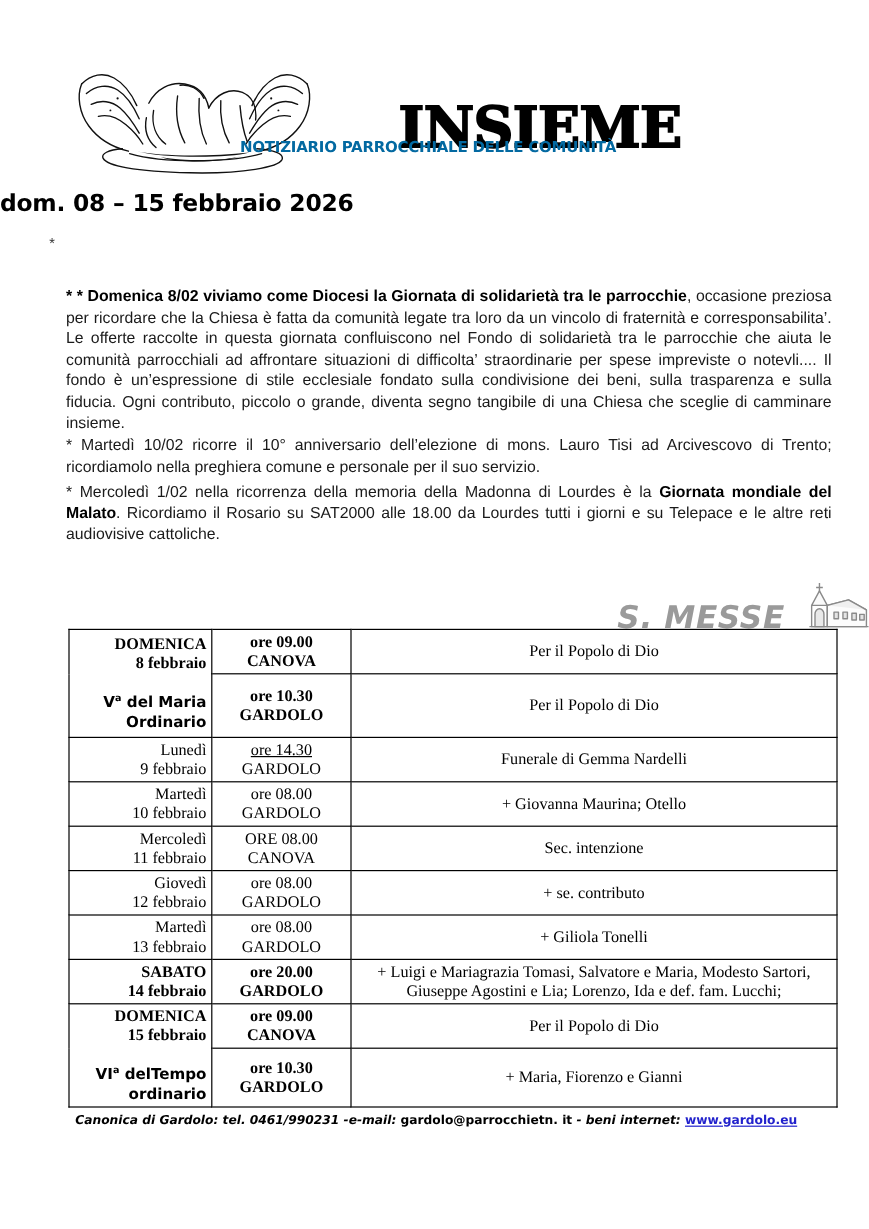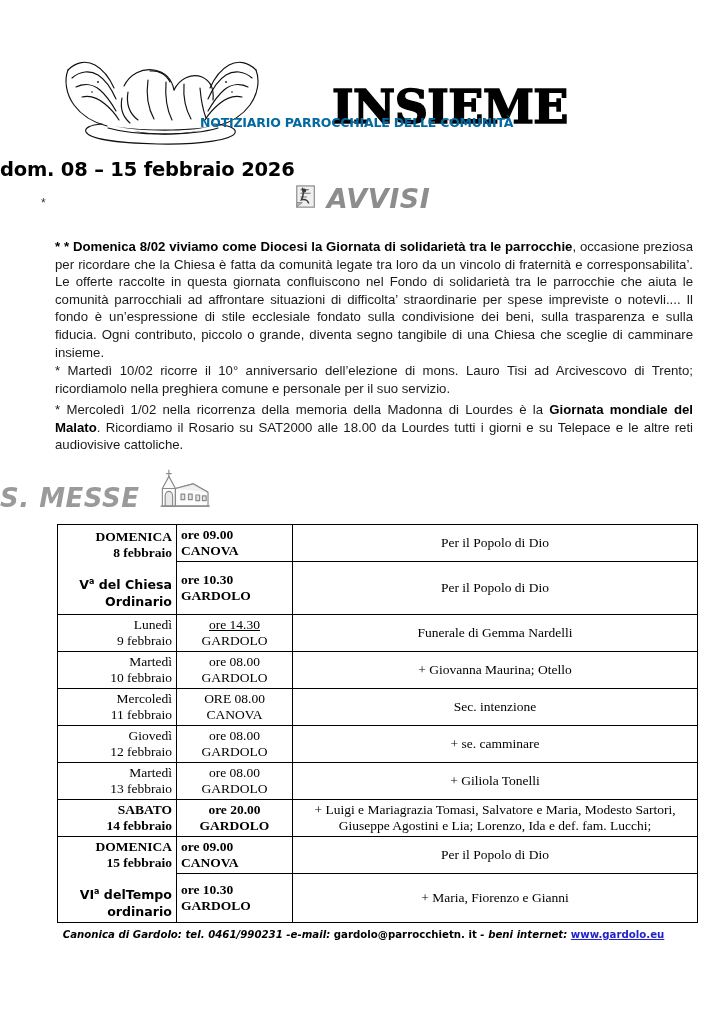--- a/index.html
+++ b/index.html
@@ -120,23 +120,23 @@
     color: #1a1a1a;
   }
   #para-1 { top: 238px; }
   #para-2 { top: 362px; }
   #para-3 { top: 401px; }
   .body-text b { font-weight: bold; color: #000; }
 
   
   .messe-block {
     position: absolute;
-    left: 0; top: 468px;
-    width: 724px;
-    text-align: left;
+    left: 0; top: 484px;
+    width: 724px;
+    text-align: right;
   }
   .messe-inner {
     display: inline-flex;
     align-items: flex-end;
     gap: 12px;
   }
   .messe-word {
     font-family: "DejaVu Sans", sans-serif;
     font-size: 26px;
     font-weight: bold;
@@ -172,21 +172,21 @@
     font-family: "DejaVu Sans", sans-serif;
     font-size: 12.6px;
     font-weight: bold;
   }
   .sans-bold sup { font-size: 8px; vertical-align: super; }
 
   .cell-line { display: block; }
 
   
   td.sunday-day   { text-align:right; }
-  td.sunday-time  { text-align:left; }
+  td.sunday-time  { text-align:center; }
 
   
   .footer {
     position: absolute;
     left: 57px;
     top: 929px;
     width: 613px;
     text-align: center;
     font-family: "DejaVu Sans", sans-serif;
     font-size: 10.2px;
@@ -256,34 +256,20 @@
     </div>
 
     <div class="masthead-sub1">NOTIZIARIO PARROCCHIALE DELLE COMUNITÀ</div>
 
   </div>
 
   <div class="date-line">dom. 08 – 15 febbraio 2026</div>
 
   <div class="stray-asterisk">*</div>
 
-  <div class="avvisi-block">
-    <span class="avvisi-inner">
-      <span>
-        <svg viewBox="0 0 26 28" width="24" height="26" aria-hidden="true">
-          <rect x="3" y="2" width="19" height="23" fill="#efefef" stroke="#8d8d8d" stroke-width="1.3"></rect>
-          <path d="M7 6 L16 6 M7 10 L18 10 M7 14 L14 14" stroke="#7a7a7a" stroke-width="1.2" fill="none"></path>
-          <path d="M9 4 C11 8 10 13 8 17 C12 16 15 18 16 21" stroke="#3c3c3c" stroke-width="1.6" fill="none"></path>
-          <circle cx="11" cy="7" r="2.3" fill="#3c3c3c"></circle>
-          <path d="M3 25 L9 20 L3 20 Z" fill="#b6b6b6" stroke="#8d8d8d" stroke-width="1"></path>
-        </svg>
-      </span>
-      <span class="avvisi-word">AVVISI</span>
-    </span>
-  </div>
 
   <div class="body-text" id="para-1">
     <b>* * Domenica 8/02 viviamo come Diocesi la Giornata di solidarietà tra le parrocchie</b><span>, occasione preziosa per ricordare che la Chiesa è fatta da comunità legate tra loro da un vincolo di fraternità e corresponsabilita’. Le offerte raccolte in questa giornata confluiscono nel Fondo di solidarietà tra le parrocchie che aiuta le comunità parrocchiali ad affrontare situazioni di difficolta’ straordinarie per    spese impreviste o notevli.... Il fondo è un’espressione di stile ecclesiale fondato sulla condivisione     dei beni, sulla trasparenza e sulla fiducia. Ogni contributo, piccolo o grande, diventa segno tangibile       di una Chiesa che sceglie di camminare insieme.</span>
   </div>
 
   <div class="body-text" id="para-2">* Martedì 10/02 ricorre il 10° anniversario dell’elezione di mons. Lauro Tisi ad Arcivescovo di Trento; ricordiamolo nella preghiera comune e personale per il suo servizio.</div>
 
   <div class="body-text" id="para-3">
     <span>* Mercoledì 1/02 nella ricorrenza della memoria della Madonna di Lourdes è la </span><b>Giornata mondiale del Malato</b><span>. Ricordiamo il Rosario su SAT2000 alle 18.00 da Lourdes tutti i giorni e su Telepace e le altre reti audiovisive cattoliche.</span>
   </div>
@@ -314,21 +300,21 @@
 
   <table class="messe-table">
     <tbody>
 
       <tr>
         <td class="col-day sunday-day" rowspan="2">
           <span class="cell-line b">DOMENICA</span>
           <span class="cell-line b">8 febbraio</span>
           <span class="cell-line" style="height:13px">&nbsp;</span>
           <span class="cell-line sans-bold">
-            <span>V</span><sup>a</sup><span> del Chiesa</span>
+            <span>V</span><sup>a</sup><span> del Maria</span>
           </span>
           <span class="cell-line sans-bold">Ordinario</span>
         </td>
         <td class="col-time sunday-time">
           <span class="cell-line b">ore 09.00</span>
           <span class="cell-line b">CANOVA</span>
         </td>
         <td class="col-int">Per il Popolo di Dio</td>
       </tr>
       <tr>
@@ -377,21 +363,21 @@
 
       <tr>
         <td class="col-day">
           <span class="cell-line">Giovedì</span>
           <span class="cell-line">12 febbraio</span>
         </td>
         <td class="col-time">
           <span class="cell-line">ore 08.00</span>
           <span class="cell-line">GARDOLO</span>
         </td>
-        <td class="col-int">+ se. camminare</td>
+        <td class="col-int">+ se. contributo</td>
       </tr>
 
       <tr>
         <td class="col-day">
           <span class="cell-line">Martedì</span>
           <span class="cell-line">13 febbraio</span>
         </td>
         <td class="col-time">
           <span class="cell-line">ore 08.00</span>
           <span class="cell-line">GARDOLO</span>

